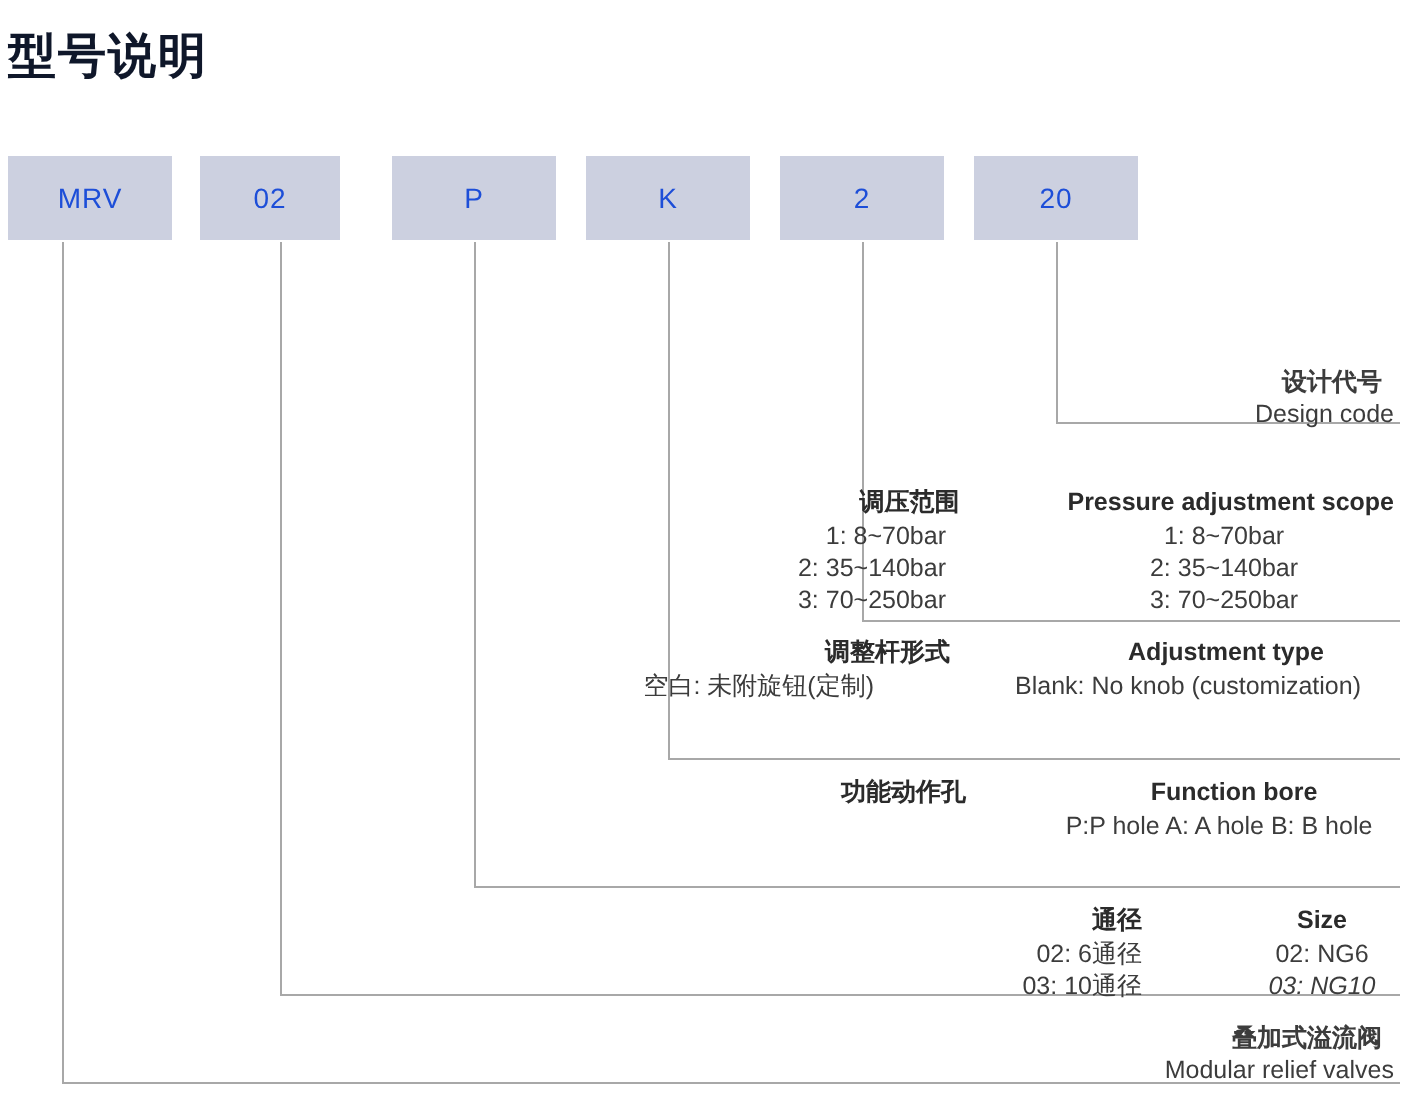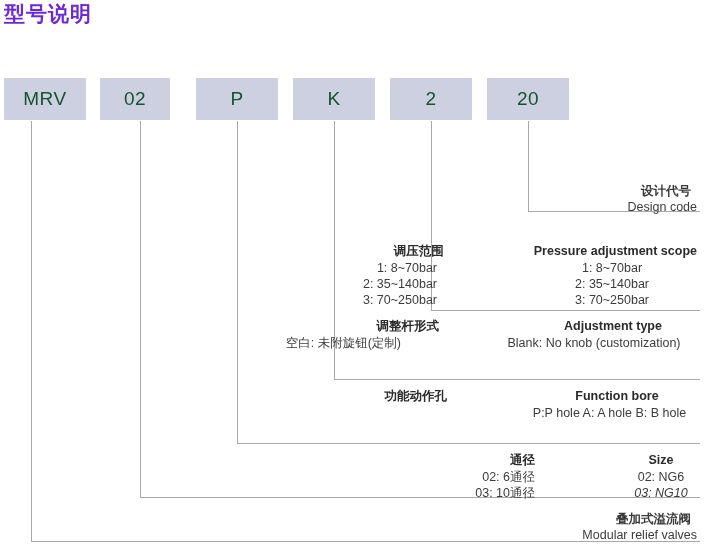--- a/index.html
+++ b/index.html
@@ -19,36 +19,36 @@
     position: absolute;
     left: 0; top: 0;
     width: 705px;
     height: 550px;
   }
 
   
   .title {
     position: absolute;
     left: 4px;
-    top: 0;
-    font-size: 21px;
+    top: 12px;
+    font-size: 24px;
     font-weight: bold;
     letter-spacing: 1px;
-    color: #6d28d9;
+    color: #0f172a;
     white-space: nowrap;
   }
 
   
   .code-box {
     position: absolute;
     top: 78px;
     height: 42px;
     background: #ccd0e0;
-    color: #14532d;
-    font-size: 19px;
+    color: #1d4ed8;
+    font-size: 14px;
     display: flex;
     align-items: center;
     justify-content: center;
     letter-spacing: 0.5px;
   }
 
   
   #leaders {
     position: absolute;
     left: 0; top: 0;
@@ -71,21 +71,20 @@
     line-height: 16px;
     font-size: 12.5px;
     color: #3c3c3c;
     white-space: nowrap;
   }
   .desc .row {
     display: flex;
     justify-content: flex-end;
     align-items: baseline;
     white-space: nowrap;
-    gap: 36px;
   }
   .desc .cn {
     text-align: right;
     padding-right: 6px;
     white-space: nowrap;
   }
   .desc .en {
     text-align: center;
     white-space: nowrap;
     padding-left: 48px;

